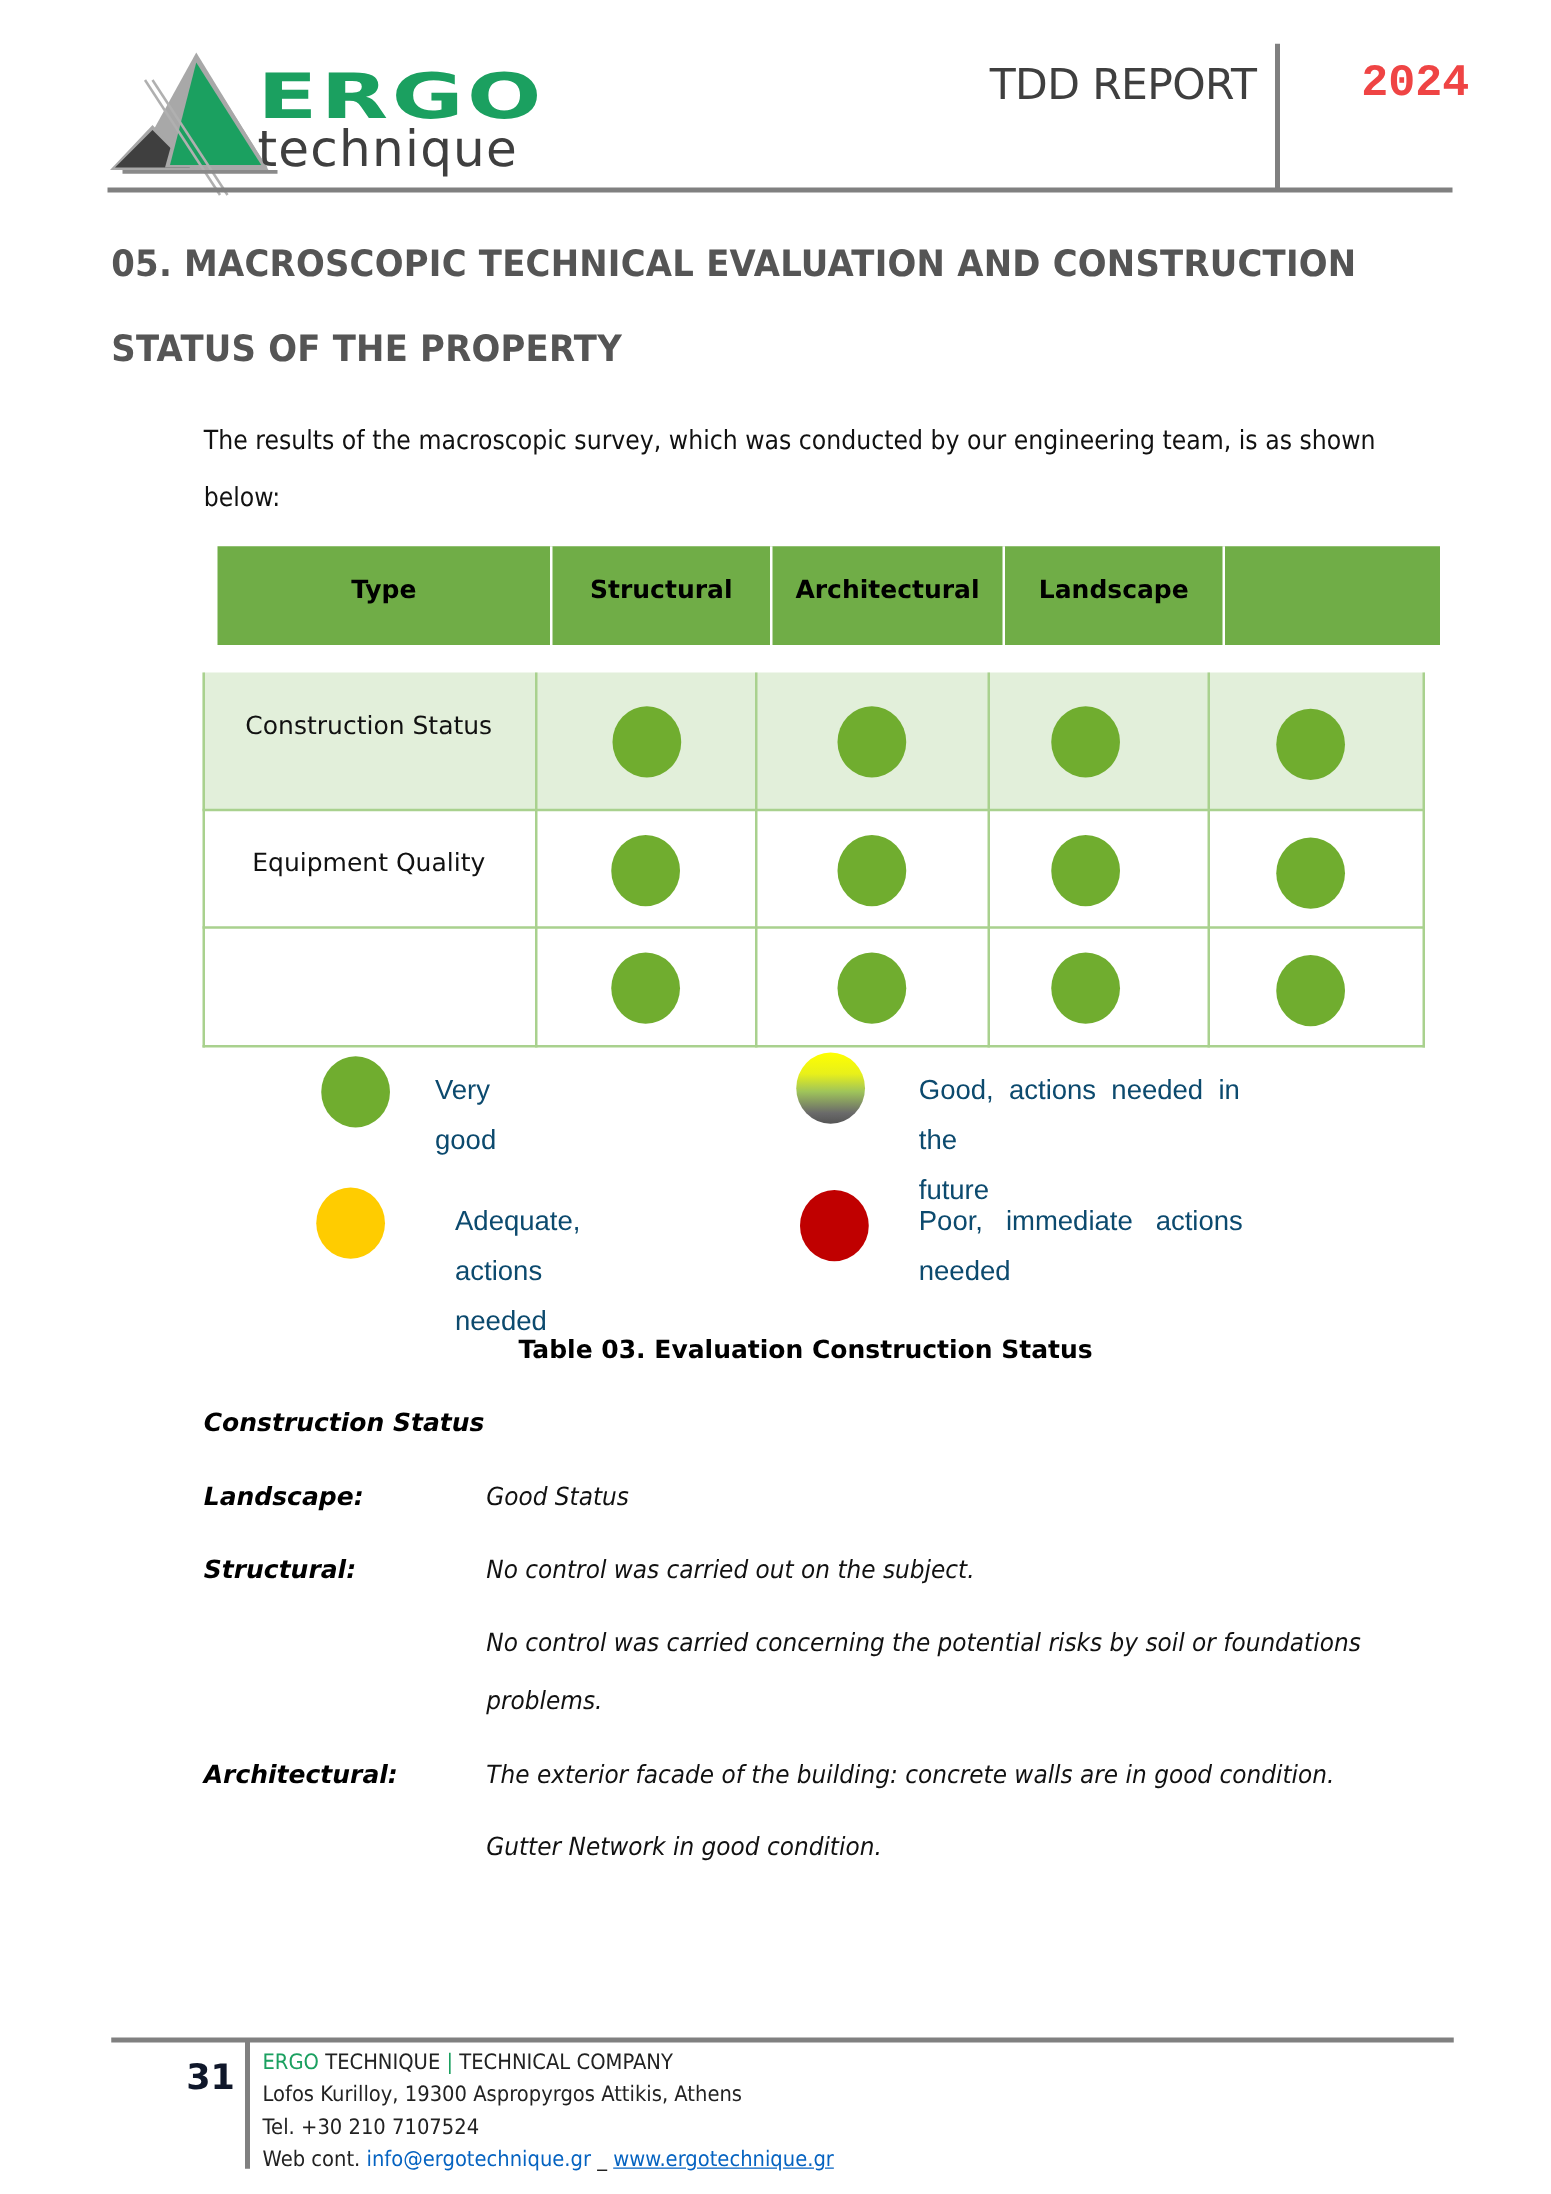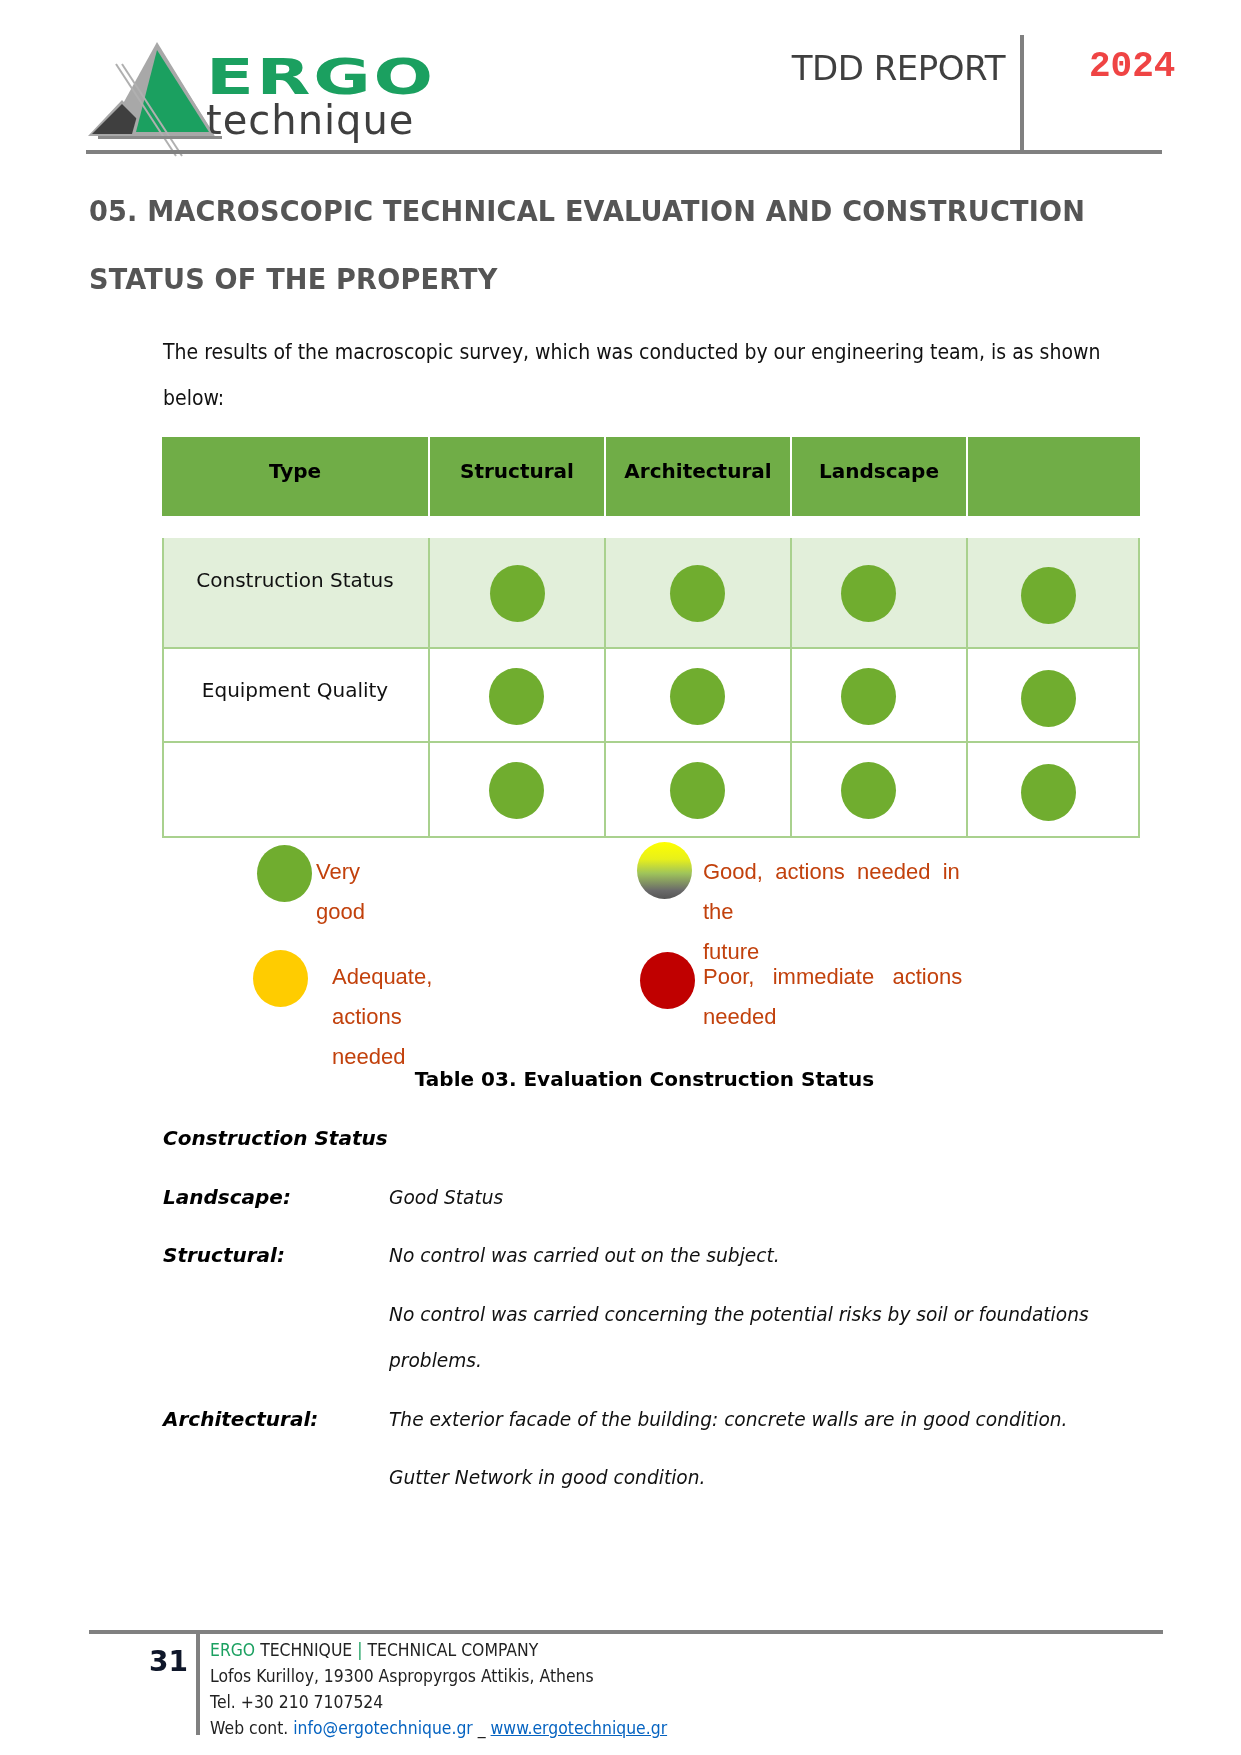--- a/index.html
+++ b/index.html
@@ -20,38 +20,38 @@
   .h1 { left:89px; font-size:29px; font-weight:bold; color:#555555; letter-spacing:0.2px;
         font-family:"DejaVu Sans", sans-serif; transform-origin:left top; white-space:nowrap; }
   .h1.l1 { top:194px; transform:scaleX(0.935); }
   .h1.l2 { top:262px; transform:scaleX(0.935); }
 
   .para { left:163px; font-size:21px; color:#111; white-space:nowrap;
           font-family:"DejaVu Sans", sans-serif; transform-origin:left top; transform:scaleX(0.9); }
 
   
   #eval-table { left:162px; top:437px; width:978px; height:401px; }
-  .tbl-head { position:absolute; left:0; top:0; height:79px; background:#70AD47; }
+  .tbl-head { position:absolute; left:12px; top:0; height:79px; background:#70AD47; }
   .th { position:absolute; top:0; height:101px; display:flex; justify-content:center;
         padding-top:22px; box-sizing:border-box; font-weight:bold; font-size:20px; color:#000;
         font-family:"DejaVu Sans", sans-serif; }
   .th-sep { position:absolute; top:0; width:2px; height:101px; background:#fff; }
   .row { position:absolute; left:0; width:978px; box-sizing:border-box; }
   .row.shaded { background:#E2EFDA; }
   .row.plain { background:#fff; }
   .grid-v { position:absolute; width:2px; background:#A9D18E; }
   .grid-h { position:absolute; height:2px; background:#A9D18E; }
   .rowlabel { position:absolute; left:0; width:266px; text-align:center; font-size:20px;
               color:#111; font-family:"DejaVu Sans", sans-serif; }
   .dot { position:absolute; width:55px; height:57px; border-radius:50%; background:#70AD2F; }
 
   
   .lg-dot { position:absolute; width:55px; height:57px; border-radius:50%; }
-  .lg-text { position:absolute; font-size:22px; color:#c2410c; font-family:"Liberation Sans", sans-serif;
-             line-height:40px; }
+  .lg-text { position:absolute; font-size:22px; color:#0c4a6e; font-family:"Liberation Sans", sans-serif;
+             line-height:40px;margin-left:32px; }
 
   .caption { left:0; width:1241px; top:1067px; text-align:center; font-size:20px; font-weight:bold;
              font-family:"DejaVu Sans", sans-serif; }
   .cs-title { left:163px; top:1126px; font-size:20px; font-weight:bold; font-style:italic;
               font-family:"DejaVu Sans", sans-serif; }
   .k { position:absolute; left:163px; font-size:20px; font-weight:bold; font-style:italic;
        font-family:"DejaVu Sans", sans-serif; }
   .v { position:absolute; left:389px; font-size:20px; font-style:italic; color:#111;
        font-family:"DejaVu Sans", sans-serif; white-space:nowrap; transform-origin:left top; transform:scaleX(0.93); }
 

